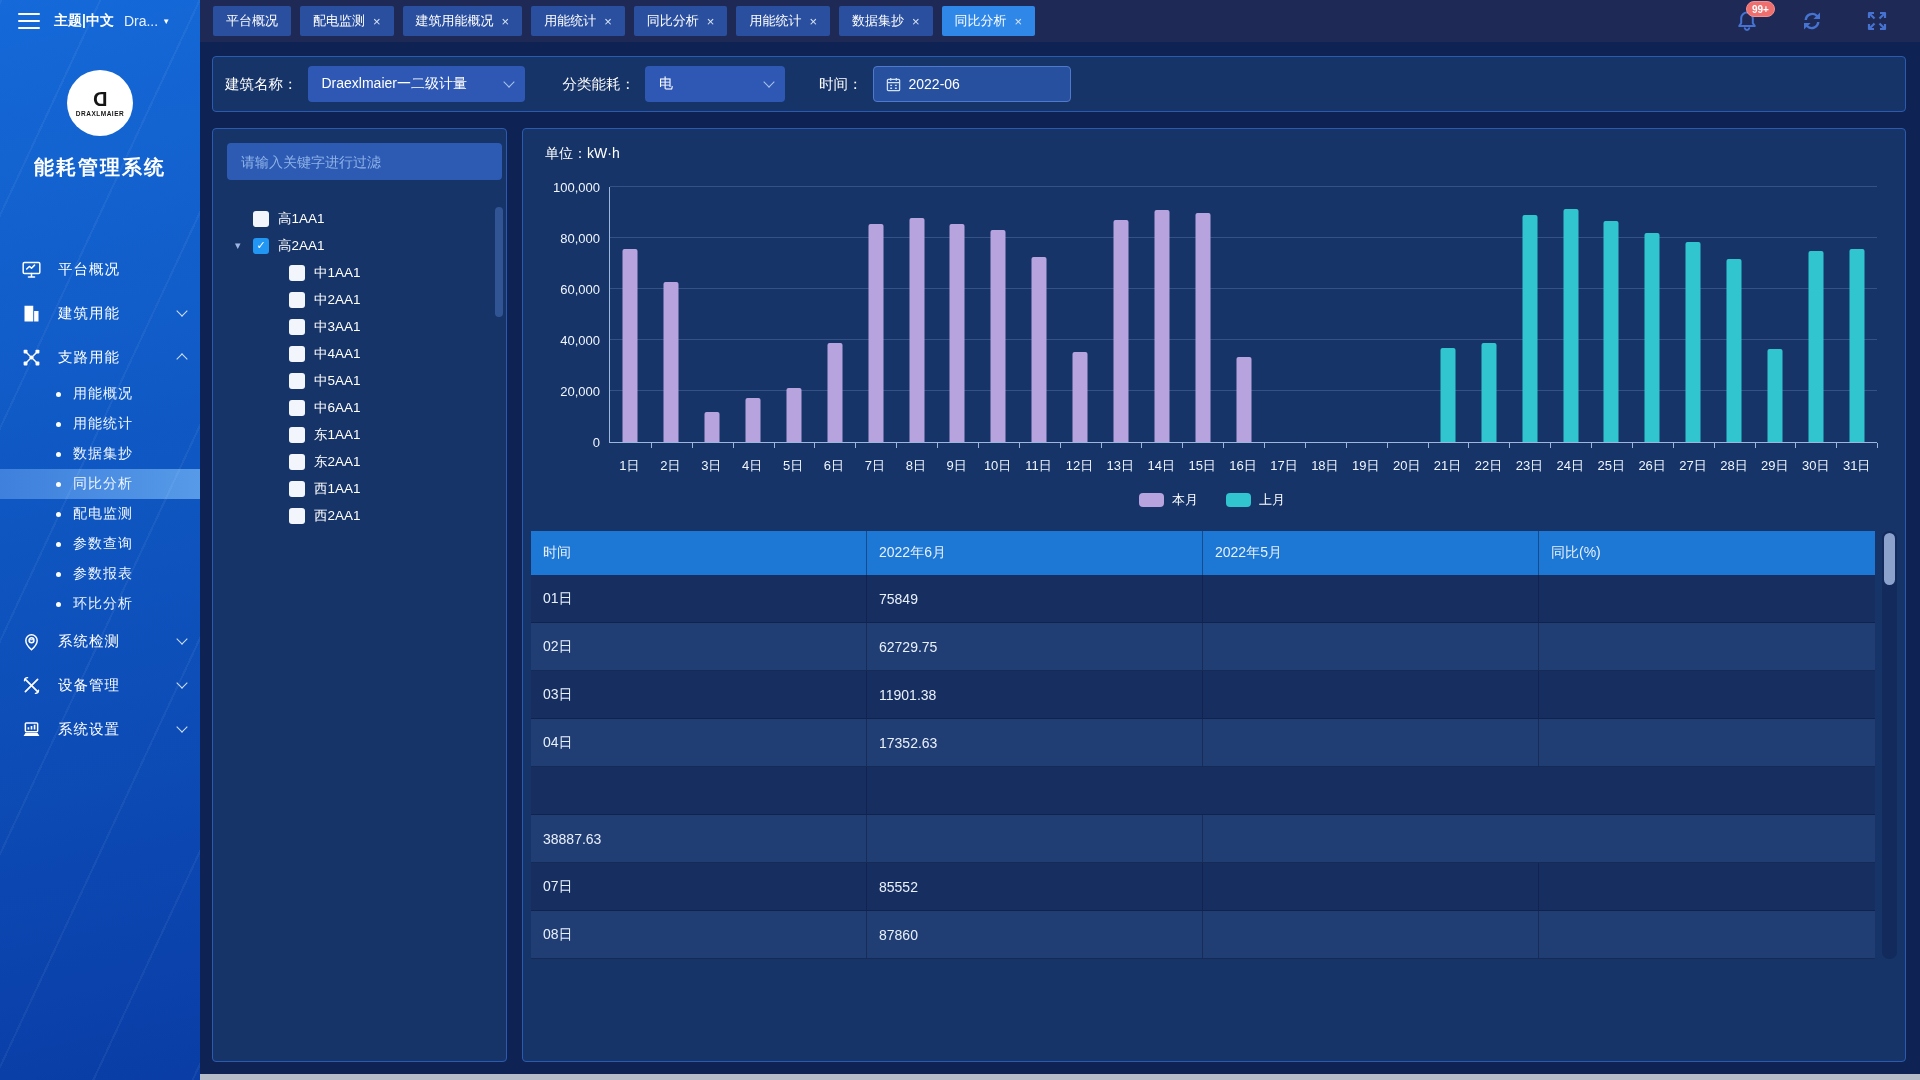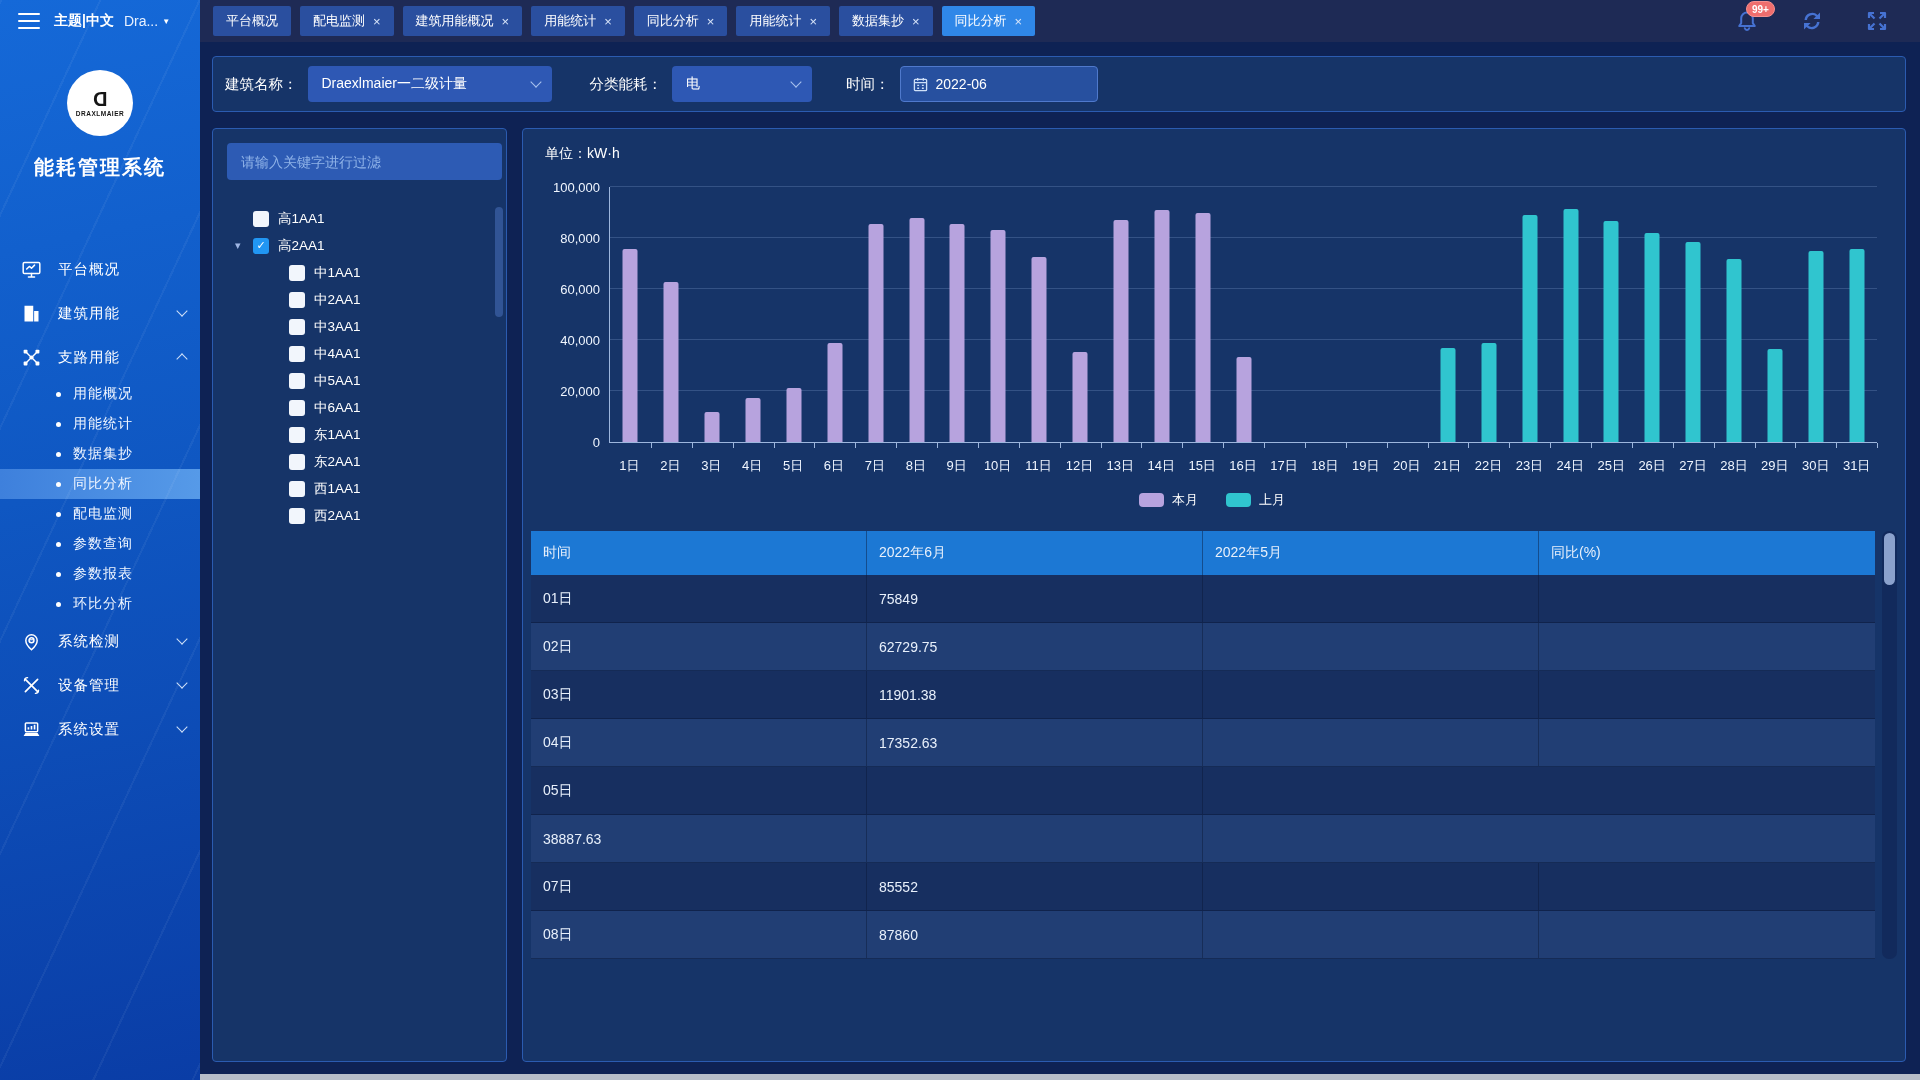--- a/index.html
+++ b/index.html
@@ -48,21 +48,21 @@
     padding:1.5px 5px; border-radius:8px; border:1px solid #f5908f; white-space:nowrap; }
 
   
   .main { position:absolute; left:200px; top:42px; right:0; bottom:0; background:#0e2254; }
   .panel { background:#163468; border:1px solid #2b5bb0; border-radius:4px; }
   .filter-panel { position:absolute; left:12px; right:14px; top:14px; height:56px; display:flex; align-items:center; padding-left:12px; }
   .f-label { color:#fff; font-size:14.5px; margin-right:10px; }
   .select { display:flex; align-items:center; justify-content:space-between; background:#2e58b4; border-radius:4px;
     height:36px; padding:0 12px 0 14px; color:#fff; font-size:14px; cursor:pointer; }
   .sel-chev { width:8px; height:8px; border-right:1.6px solid #a9c3ef; border-bottom:1.6px solid #a9c3ef; transform:rotate(45deg); margin-top:-4px; }
-  .sel-build { width:244px; margin-right:38px; }
+  .sel-build { width:217px; margin-right:38px; }
   .sel-energy { width:140px; margin-right:34px; }
   .date-field { display:flex; align-items:center; gap:8px; background:#27509f; border:1px solid #4f79cc; border-radius:4px;
     height:36px; width:198px; padding:0 12px; color:#fff; font-size:14px; cursor:pointer; }
   .date-field svg { width:15px; height:15px; }
 
   .content { position:absolute; left:12px; right:14px; top:86px; bottom:18px; display:flex; gap:15px; }
   .tree-panel { width:295px; position:relative; }
   .tree-search { position:absolute; left:14px; right:4px; top:14px; height:37px; background:#2d5bb4; border:none; border-radius:4px;
     color:#fff; font-size:14px; padding:0 14px; outline:none; }
   .tree-search::placeholder { color:#8fb3e8; }
@@ -559,21 +559,20 @@
               <div class="cell"></div>
               <div class="cell"></div>
             </div>
             <div class="t-row">
               <div class="cell">04日</div>
               <div class="cell">17352.63</div>
               <div class="cell"></div>
               <div class="cell"></div>
             </div>
             <div class="t-row">
-              <div class="cell">05日</div>
               <div class="cell"></div>
               <div class="cell"></div>
             </div>
             <div class="t-row">
               <div class="cell">38887.63</div>
               <div class="cell"></div>
               <div class="cell"></div>
             </div>
             <div class="t-row">
               <div class="cell">07日</div>

